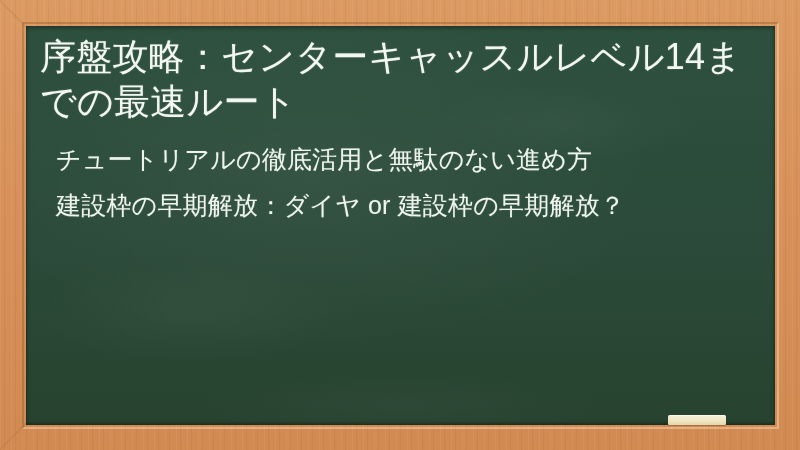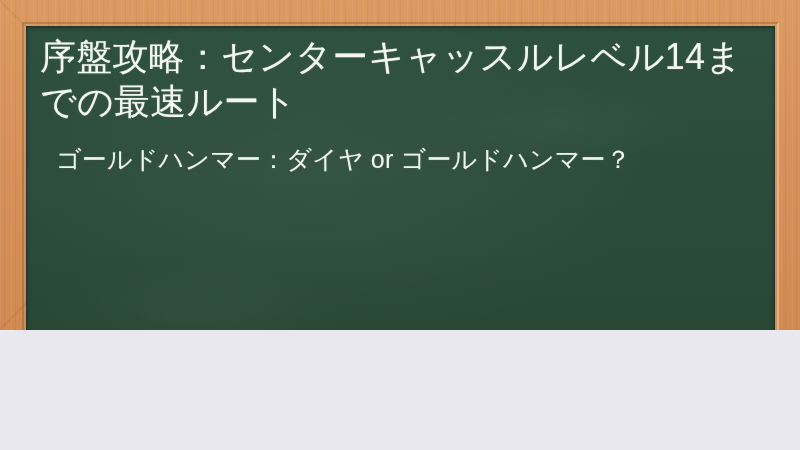--- a/index.html
+++ b/index.html
@@ -11,21 +11,21 @@
     height: 450px;
     overflow: hidden;
     font-family: "Liberation Sans", "DejaVu Sans", sans-serif;
     background: #e8e8ee;
   }
 
   
   #slide {
     position: relative;
     width: 800px;
-    height: 330px;
+    height: 450px;
     box-sizing: border-box;
     background:
       repeating-linear-gradient(
         90deg,
         rgba(255,255,255,0.055) 0px,
         rgba(255,255,255,0.055) 1px,
         rgba(0,0,0,0.00) 1px,
         rgba(0,0,0,0.00) 4px,
         rgba(0,0,0,0.045) 4px,
         rgba(0,0,0,0.045) 5px,
@@ -158,21 +158,22 @@
   </div>
 
   <div id="frame-inner-bevel"></div>
 
   <div id="board">
     <div id="board-content">
 
       <h1 id="board-title">序盤攻略：センターキャッスルレベル14までの最速ルート</h1>
 
       <ul id="bullet-list">
-        <li>ゴールドハンマー：ダイヤ or ゴールドハンマー？</li>
+        <li>チュートリアルの徹底活用と無駄のない進め方</li>
+        <li>建設枠の早期解放：ダイヤ or 建設枠の早期解放？</li>
       </ul>
 
     </div>
   </div>
 
   <div id="chalk-stick"></div>
 
 </div>
 
 </body></html>

